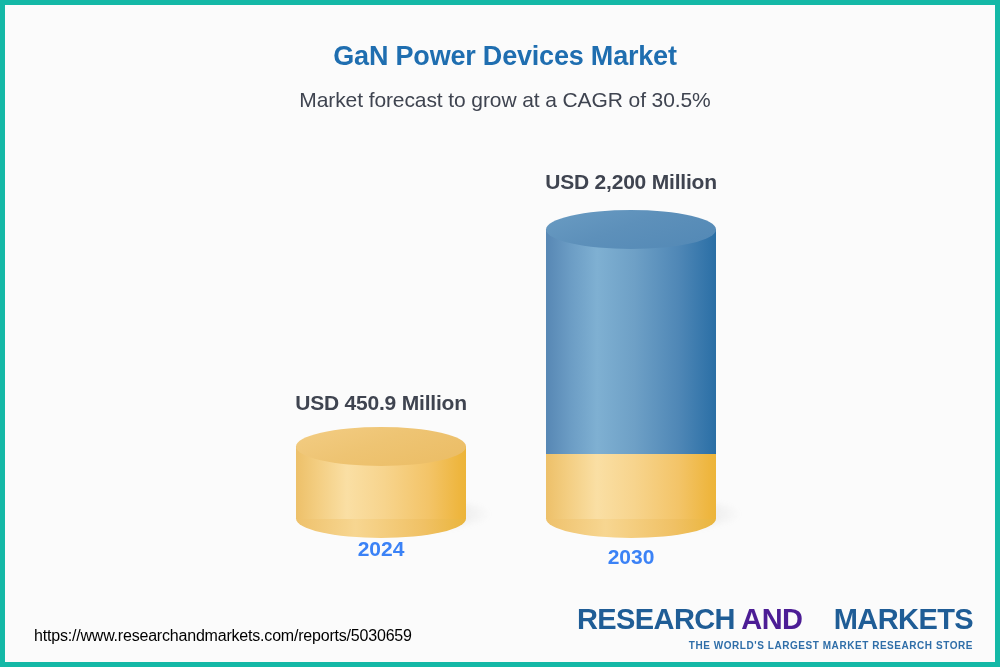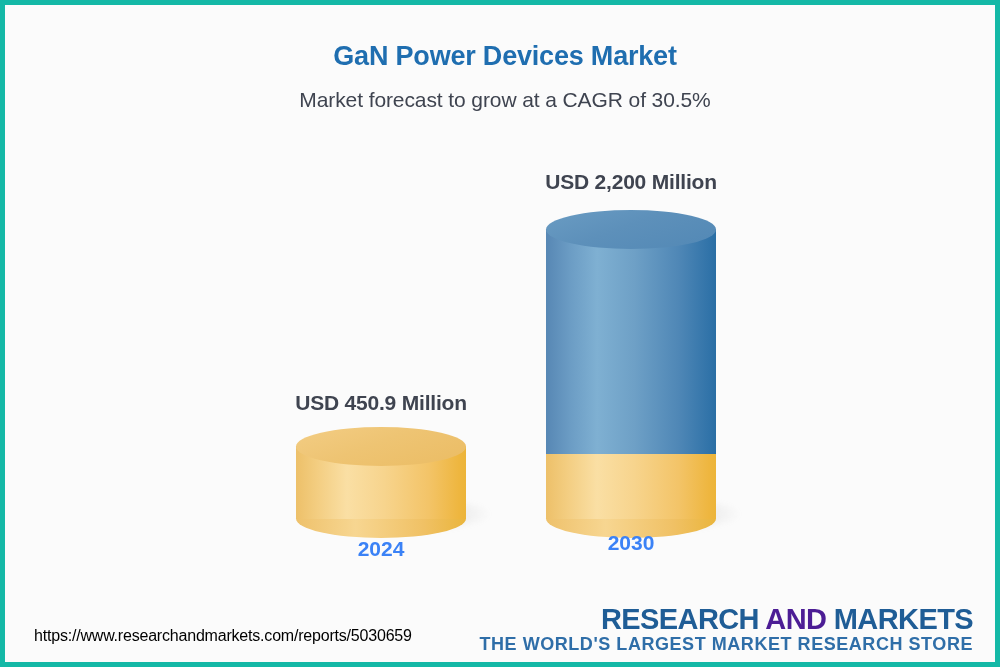--- a/index.html
+++ b/index.html
@@ -147,24 +147,25 @@
     top: 600px;
     text-align: right;
   }
   .logo-main {
     font-size: 29px;
     font-weight: bold;
     letter-spacing: -0.6px;
     line-height: 1;
     white-space: nowrap;
   }
-  .logo-word-blue { color: #1f5d96; }
+  .logo-word-blue { color: #1f5d96; margin-left: 24px; }
   .logo-word-gold { color: #4c1d95; }
   .logo-tagline {
-    font-size: 18px;
+    margin-top: 6px;
+    font-size: 10px;
     font-weight: bold;
     color: #2f6ea8;
     letter-spacing: 0.55px;
     white-space: nowrap;
   }
 </style>
 </head>
 <body>
 
 <div id="infographic">
@@ -198,21 +199,21 @@
       <div class="cyl-shadow" style="left: 549px; top: 489px; width: 186px; height: 40px;"></div>
 
       <div class="cyl-bottom yellow-bottom" style="left: 541px; top: 494px; width: 170px; height: 39px;"></div>
 
       <div class="cyl-body yellow-body" style="left: 541px; top: 449px; width: 170px; height: 65px;"></div>
 
       <div class="cyl-body blue-body" style="left: 541px; top: 224px; width: 170px; height: 225px;"></div>
 
       <div class="cyl-top blue-top" style="left: 541px; top: 205px; width: 170px; height: 39px;"></div>
 
-      <div class="cat-label" style="left: 476px; top: 526px;">2030</div>
+      <div class="cat-label" style="left: 476px; top: 540px;">2030</div>
     </div>
 
   </div>
 
   <div class="footer-url">https://www.researchandmarkets.com/reports/5030659</div>
 
   <div class="logo">
     <div class="logo-main"><span class="logo-word-blue">RESEARCH</span> <span class="logo-word-gold">AND</span> <span class="logo-word-blue">MARKETS</span></div>
     <div class="logo-tagline">THE WORLD'S LARGEST MARKET RESEARCH STORE</div>
   </div>

